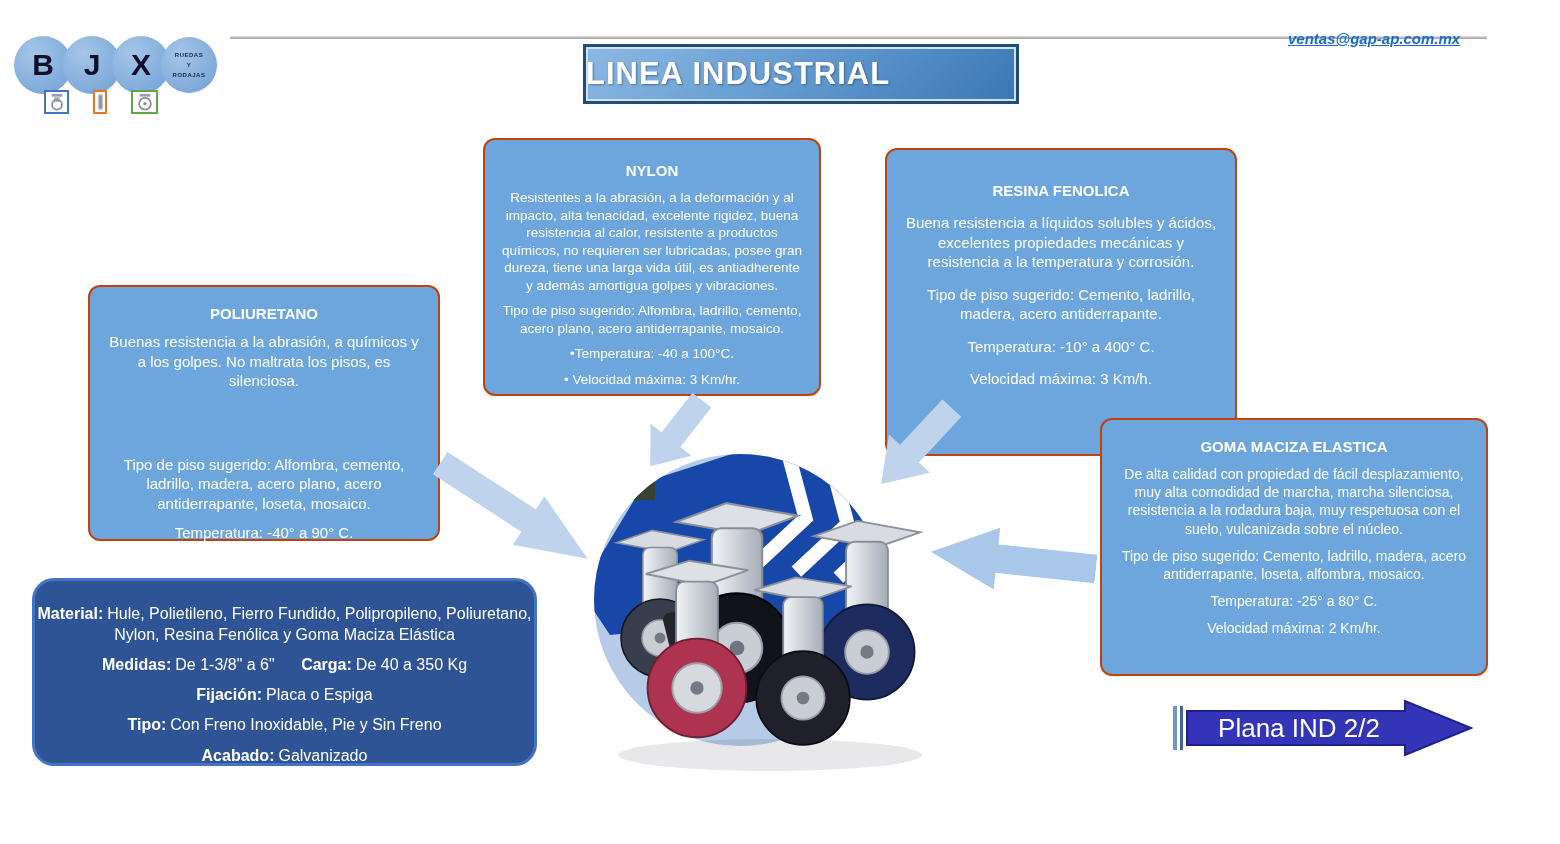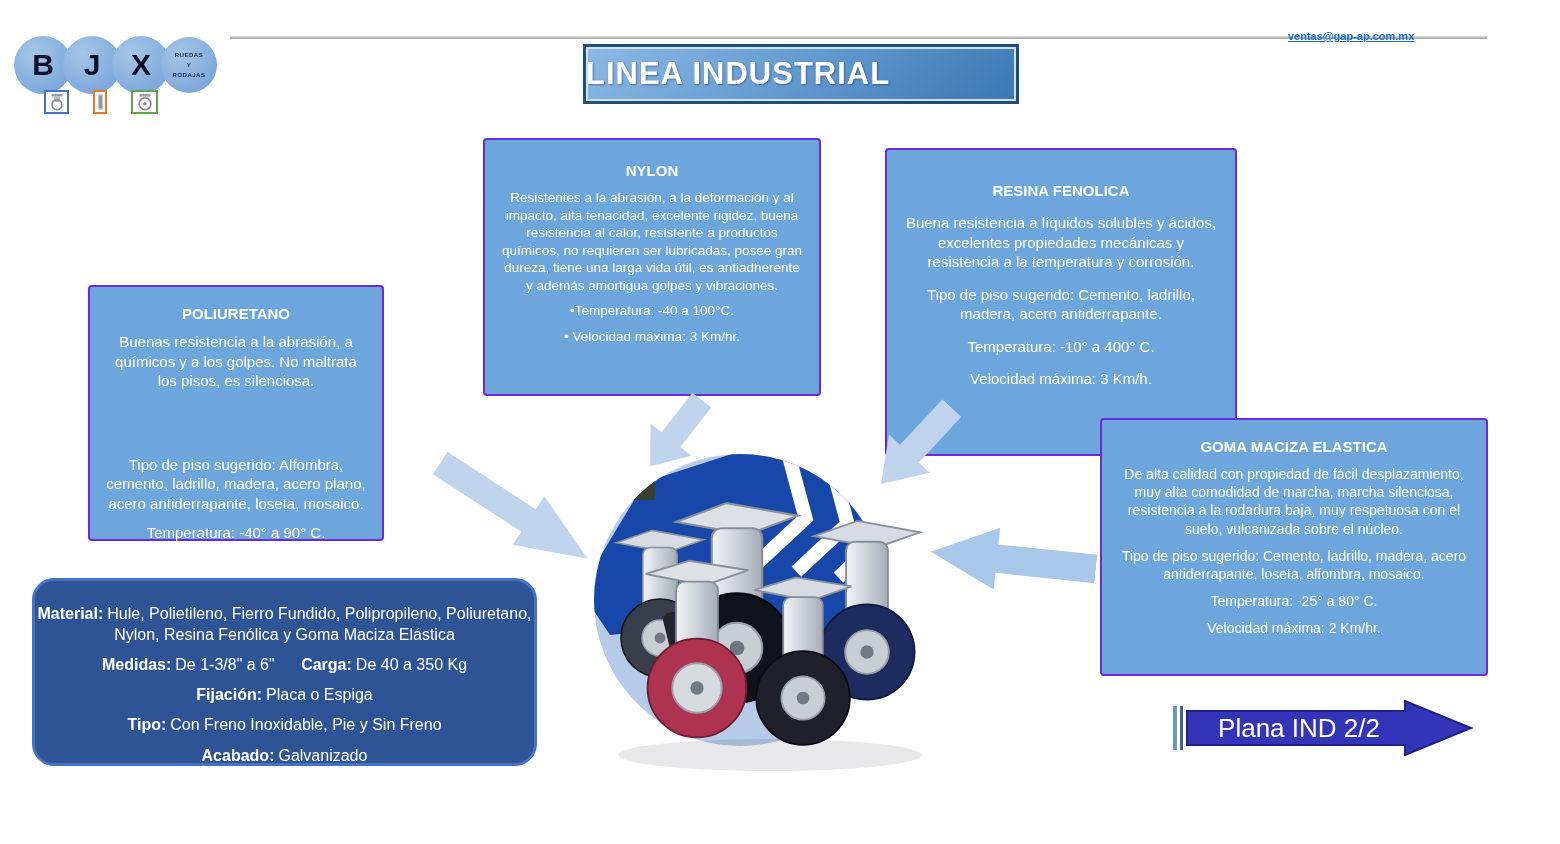--- a/index.html
+++ b/index.html
@@ -22,28 +22,28 @@
   .micon{height:24px;background:#fff;display:flex;align-items:center;justify-content:center;box-sizing:border-box;}
   .micon.b{width:25px;border:2px solid #4472c4;}
   .micon.o{width:14px;border:2px solid #e87722;}
   .micon.g{width:27px;border:2px solid #5fa848;}
   .titlebox{position:absolute;left:583px;top:44px;width:430px;height:54px;
     background:linear-gradient(135deg,#8cb9e4 0%,#5e96cc 55%,#3a77b4 100%);
     border:3px solid #1f4e79;box-shadow:inset 0 0 0 2px #cfe1f3;
     display:flex;align-items:center;justify-content:flex-start;}
   .titlebox span{color:#fff;font-size:31px;font-weight:bold;letter-spacing:1px;
     text-shadow:1px 1px 2px rgba(20,40,80,.45);}
-  .email{position:absolute;left:1288px;top:30px;font-size:11px;font-weight:bold;
-    color:#1a6bc8;text-decoration:underline;cursor:pointer;}
-  
-  .infobox{position:absolute;background:#6ca6dc;border:2px solid #6d28d9;border-radius:4px;
+  .email{position:absolute;left:1288px;top:30px;font-size:15px;font-weight:bold;
+    color:#1a6bc8;text-decoration:underline;cursor:pointer;font-style:italic;}
+  
+  .infobox{position:absolute;background:#6ca6dc;border:2px solid #c2410c;border-radius:12px;
     color:#fff;text-align:center;box-sizing:border-box;padding:12px 16px;}
   .infobox .ib-title{font-weight:bold;font-size:15px;margin:6px 0 10px;}
   .infobox p{margin:0 0 10px;font-size:15px;line-height:1.3;}
-  .box-poli{left:88px;top:285px;width:296px;height:256px;}
+  .box-poli{left:88px;top:285px;width:352px;height:256px;}
   .box-poli .desc{margin-bottom:64px;}
   .box-nylon{left:483px;top:138px;width:338px;height:258px;}
   .box-nylon p{font-size:13.5px;margin-bottom:8px;}
   .box-nylon .ib-title{margin-top:10px;}
   .box-resina{left:885px;top:148px;width:352px;height:308px;}
   .box-resina .ib-title{margin-top:20px;margin-bottom:14px;}
   .box-resina p{margin-bottom:13px;}
   .box-goma{left:1100px;top:418px;width:388px;height:258px;}
   .box-goma p{font-size:14px;margin-bottom:9px;}
   
@@ -119,20 +119,21 @@
   <div class="ib-title">POLIURETANO</div>
   <p class="desc">Buenas resistencia a la abrasión, a químicos y a los golpes. No maltrata los pisos, es silenciosa.</p>
   <p>Tipo de piso sugerido: Alfombra, cemento, ladrillo, madera, acero plano, acero antiderrapante, loseta, mosaico.</p>
   <p>Temperatura: -40° a 90° C.</p>
   <p>Velocidad máxima: 3 Km/hr. .</p>
 </div>
 
 <div class="infobox box-nylon">
   <div class="ib-title">NYLON</div>
   <p>Resistentes a la abrasión, a la deformación y al impacto, alta tenacidad, excelente rigidez, buena resistencia al calor, resistente a productos químicos, no requieren ser lubricadas, posee gran dureza, tiene una larga vida útil, es antiadherente y además amortigua golpes y vibraciones.</p>
+  <p>Tipo de piso sugerido: Alfombra, ladrillo, cemento, acero plano, acero antiderrapante, mosaico.</p>
   <p>•Temperatura: -40 a 100°C.</p>
   <p>• Velocidad máxima: 3 Km/hr.</p>
 </div>
 
 <div class="infobox box-resina">
   <div class="ib-title">RESINA FENOLICA</div>
   <p>Buena resistencia a líquidos solubles y ácidos, excelentes propiedades mecánicas y resistencia a la temperatura y corrosión.</p>
   <p>Tipo de piso sugerido: Cemento, ladrillo, madera, acero antiderrapante.</p>
   <p>Temperatura: -10° a 400° C.</p>
   <p>Velocidad máxima: 3 Km/h.</p>

